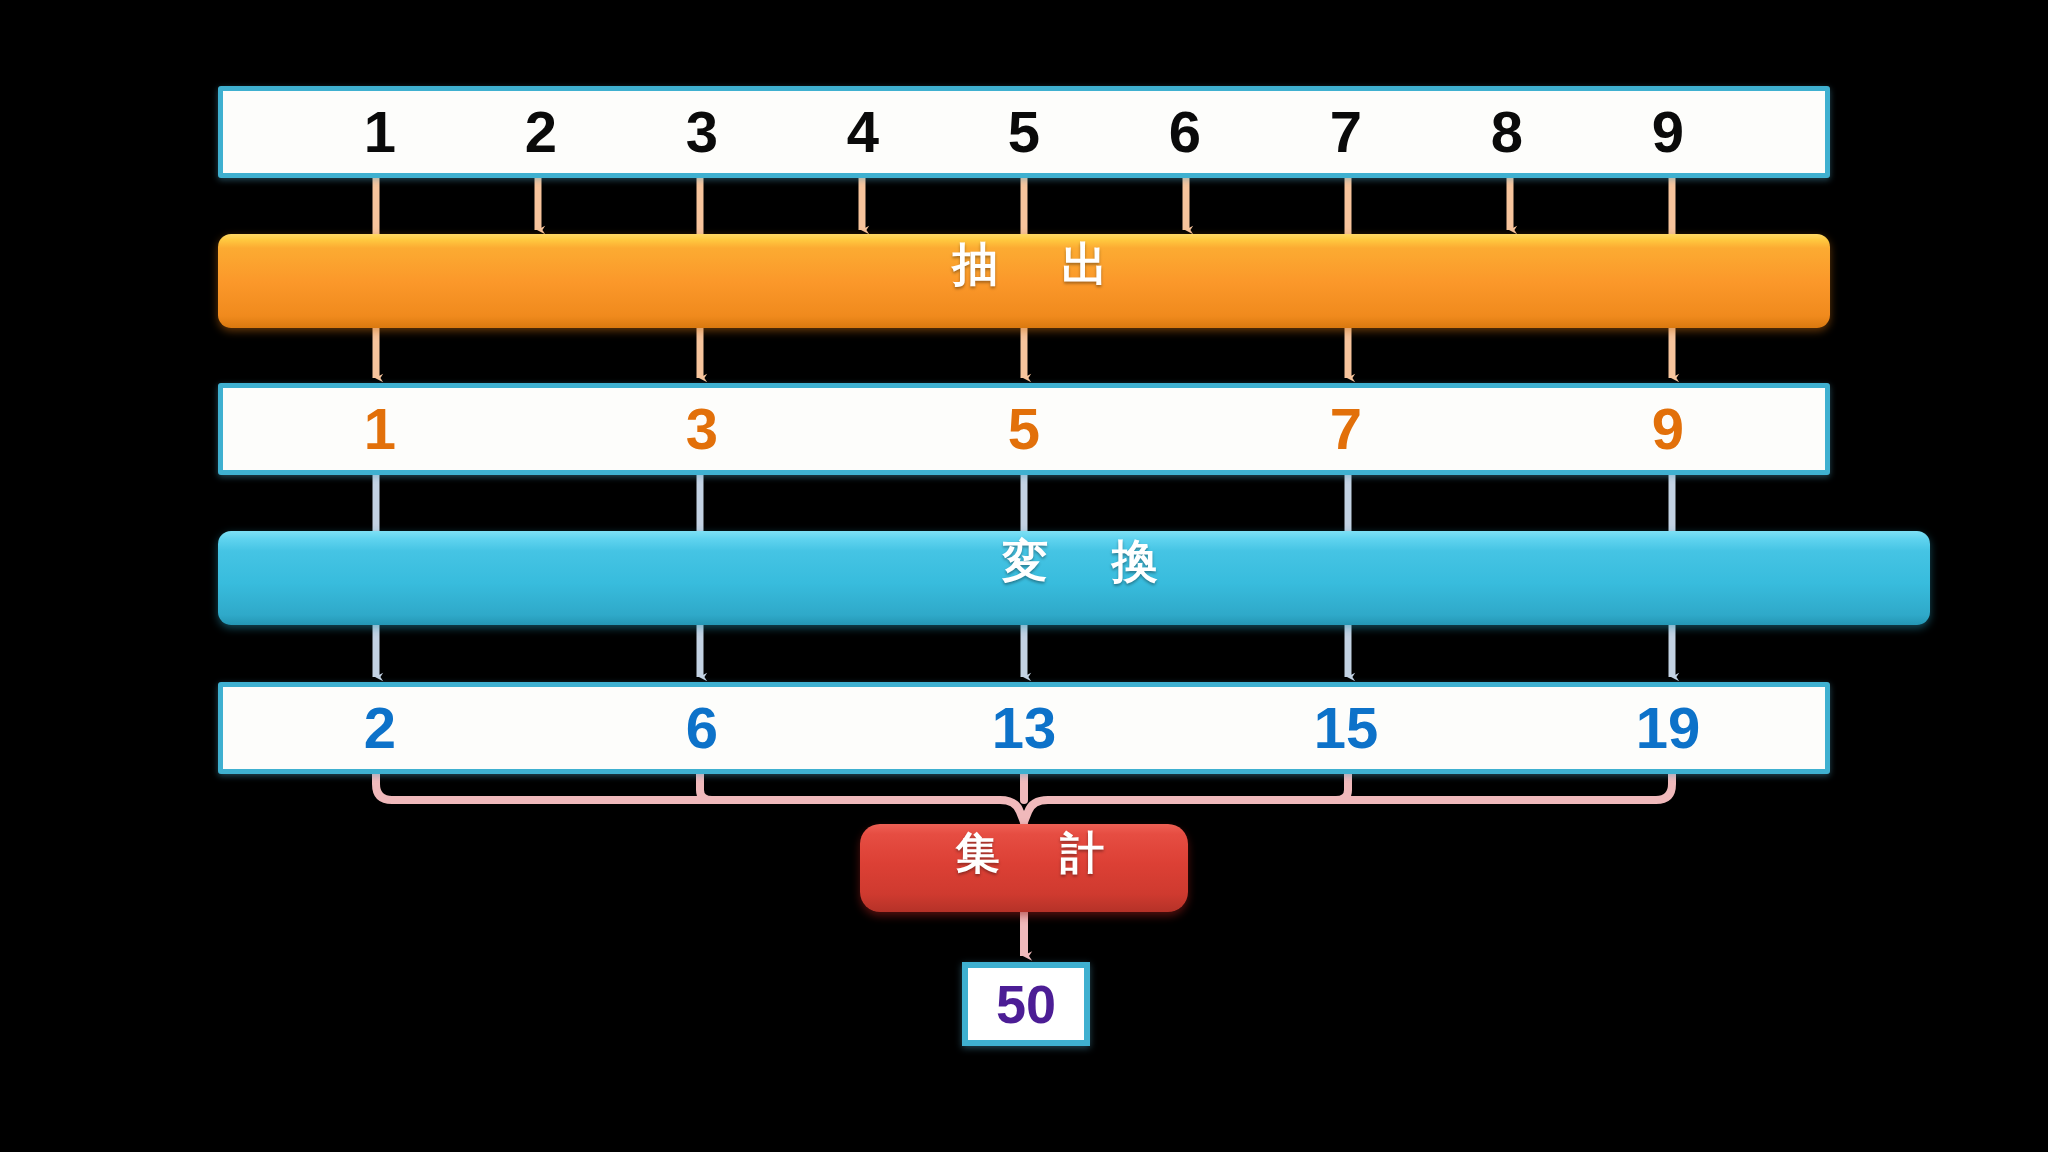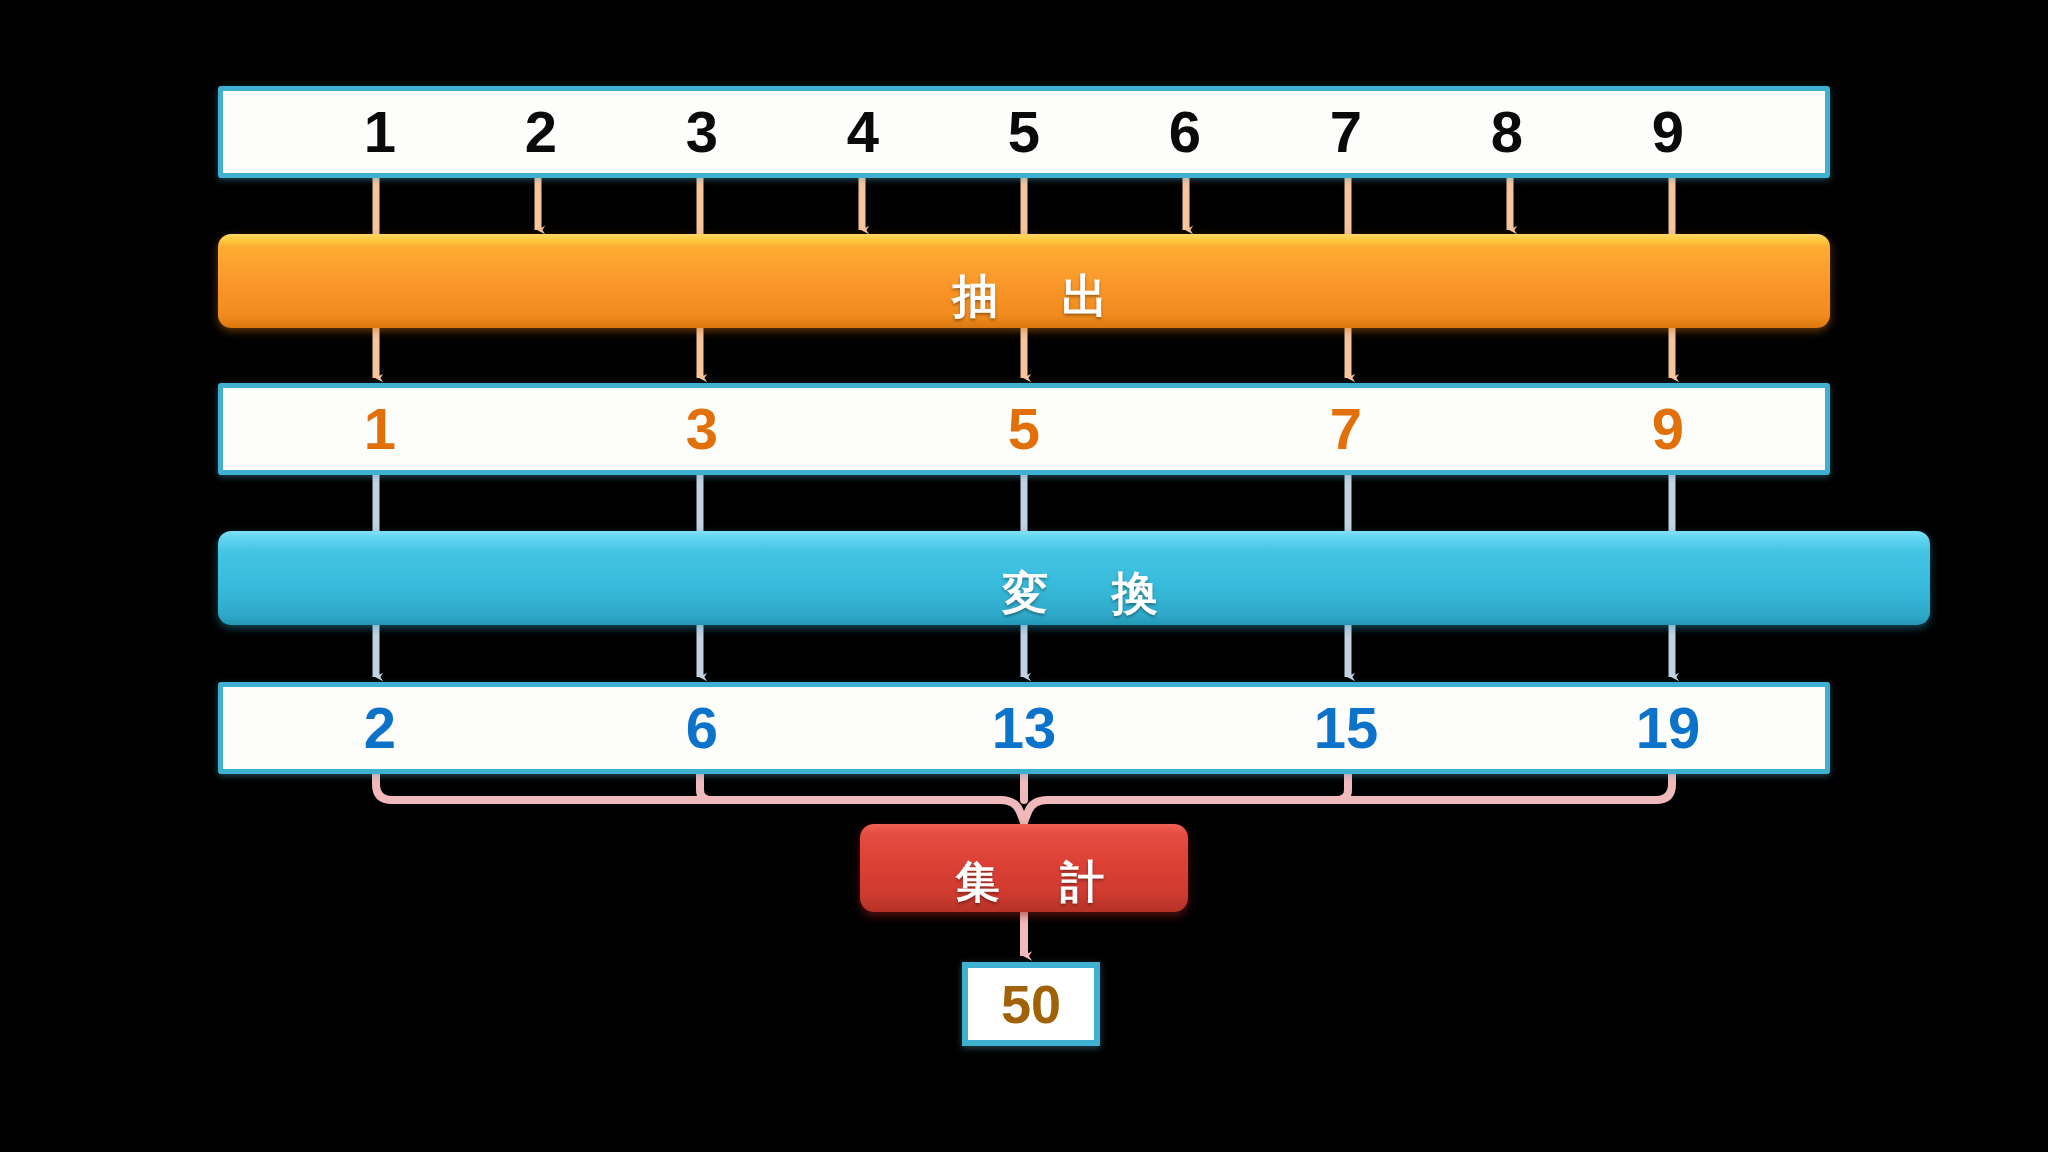--- a/index.html
+++ b/index.html
@@ -56,21 +56,21 @@
   
   #row-converted { left: 218px; top: 682px; width: 1612px; height: 92px; }
   #row-converted .cell { font-size: 58px; color: #0d72c9; }
 
   
   .procbar {
     position: absolute;
     border-radius: 13px;
     box-sizing: border-box;
     display: flex;
-    align-items: flex-end;
+    align-items: flex-start;
     justify-content: center;
     color: #ffffff;
     font-weight: bold;
     font-size: 46px;
     letter-spacing: 0.55em;
     text-indent: 0.55em;
     text-shadow: 0 2px 3px rgba(0,0,0,0.35);
     padding-left: 12px;
   }
 
@@ -85,41 +85,41 @@
   #bar-convert {
     left: 218px; top: 531px; width: 1712px; height: 94px;
     background: linear-gradient(to bottom,
         #7ee0f5 0px, #5fd3ef 8px, #45c4e4 20px,
         #38bcdd 52px, #2fa9c9 84px, #2496b4 94px);
     box-shadow: 0 3px 8px rgba(40,150,180,0.5);
   }
 
   #bar-aggregate {
     left: 860px; top: 824px; width: 328px; height: 88px;
-    border-radius: 14px;
+    border-radius: 20px;
     background: linear-gradient(to bottom,
         #ef6054 0px, #e64d42 10px, #dc4035 40px,
         #cf3a2f 70px, #b53228 88px);
     box-shadow: 0 4px 9px rgba(150,30,25,0.55);
     font-size: 44px;
   }
 
   
   #result-box {
     position: absolute;
-    left: 962px; top: 962px; width: 138px; height: 84px;
+    left: 962px; top: 962px; width: 128px; height: 84px;
     background: #ffffff;
     border: 6px solid #3fb0d0;
     box-sizing: border-box;
     display: flex;
     align-items: center;
     justify-content: center;
     font-size: 54px;
     font-weight: bold;
-    color: #a16207;
+    color: #4c1d95;
     box-shadow: 0 2px 7px rgba(80,160,190,0.45);
   }
 
   
   #connectors {
     position: absolute;
     left: 0; top: 0;
     width: 2048px;
     height: 1152px;
     pointer-events: none;

